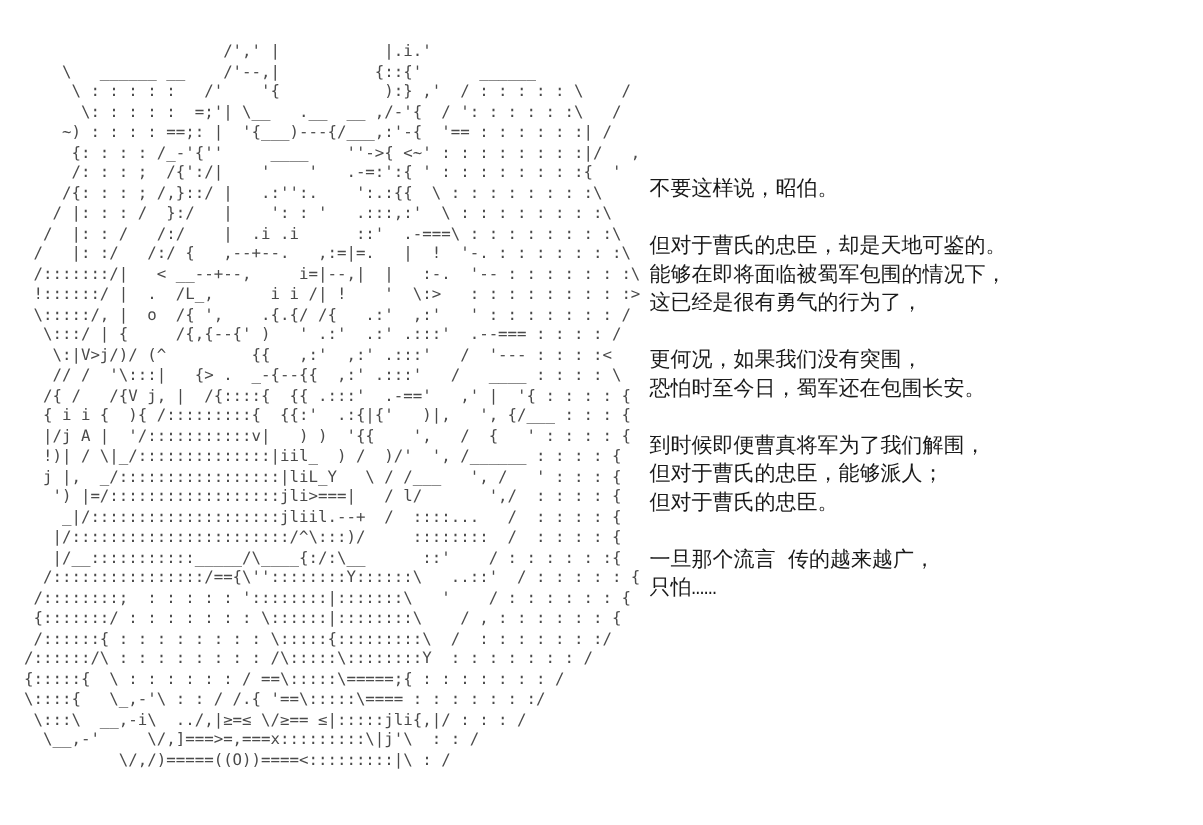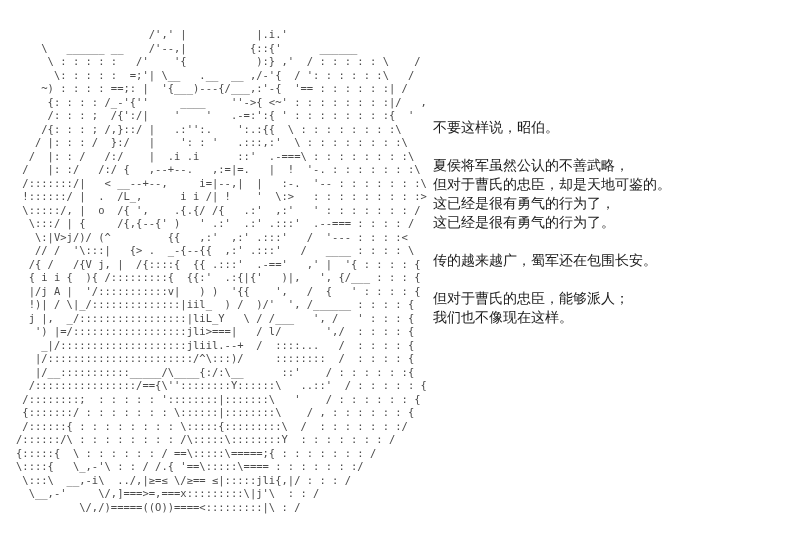--- a/index.html
+++ b/index.html
@@ -27,21 +27,21 @@
     color: #4a4a4a;
     white-space: pre;
     user-select: none;
   }
   .dialogue {
     position: absolute;
     left: 433px;
     top: 118px;
     width: 360px;
     color: #1a1a1a;
-    font-family: Liberation Serif, serif;
+    font-family: Liberation Mono, monospace;
     font-size: 14px;
     line-height: 19px;
   }
   .dialogue .para {
     margin: 0 0 19px 0;
   }
   .dialogue .line {
     white-space: nowrap;
   }
 </style>
@@ -83,26 +83,31 @@
 {:::::{  \ : : : : : : / ==\:::::\=====;{ : : : : : : : /
 \::::{   \_,-'\ : : / /.{ '==\:::::\==== : : : : : : :/
  \:::\  __,-i\  ../,|≥=≤ \/≥== ≤|:::::jli{,|/ : : : /
   \__,-'     \/,]===&gt;=,===x:::::::::\|j'\  : : /
           \/,/)=====((O))====&lt;:::::::::|\ : /</pre>
   <div class="dialogue">
       <div class="para">
         <div class="line">不要这样说，昭伯。</div>
       </div>
       <div class="para">
-        <div class="line">夏侯将军虽然公认的不善武略，</div>
         <div class="line">但对于曹氏的忠臣，却是天地可鉴的。</div>
+        <div class="line">能够在即将面临被蜀军包围的情况下，</div>
         <div class="line">这已经是很有勇气的行为了，</div>
-        <div class="line">这已经是很有勇气的行为了。</div>
       </div>
       <div class="para">
-        <div class="line">传的越来越广，蜀军还在包围长安。</div>
+        <div class="line">更何况，如果我们没有突围，</div>
+        <div class="line">恐怕时至今日，蜀军还在包围长安。</div>
       </div>
       <div class="para">
+        <div class="line">到时候即便曹真将军为了我们解围，</div>
         <div class="line">但对于曹氏的忠臣，能够派人；</div>
-        <div class="line">我们也不像现在这样。</div>
+        <div class="line">但对于曹氏的忠臣。</div>
+      </div>
+      <div class="para">
+        <div class="line">一旦那个流言 传的越来越广，</div>
+        <div class="line">只怕……</div>
       </div>
     </div>
 </div>
 
 </body></html>

